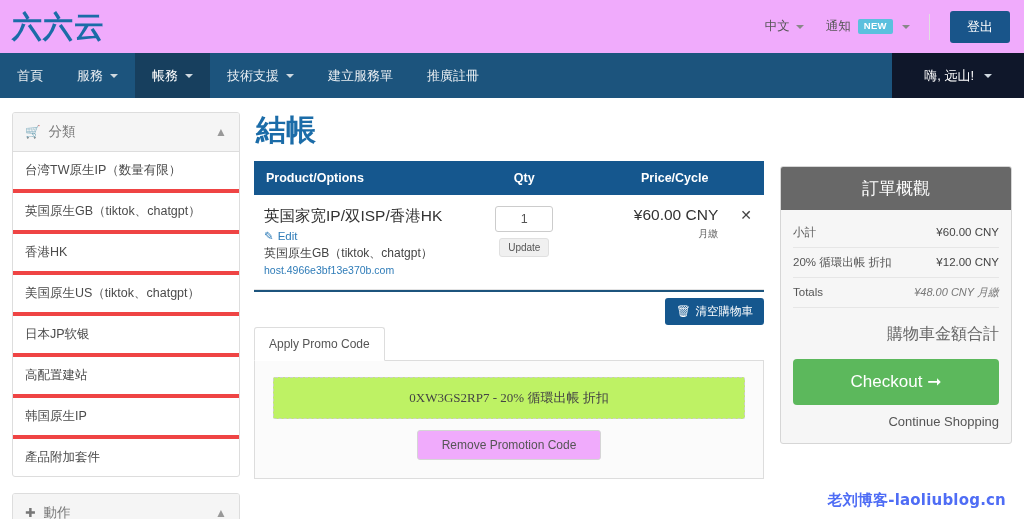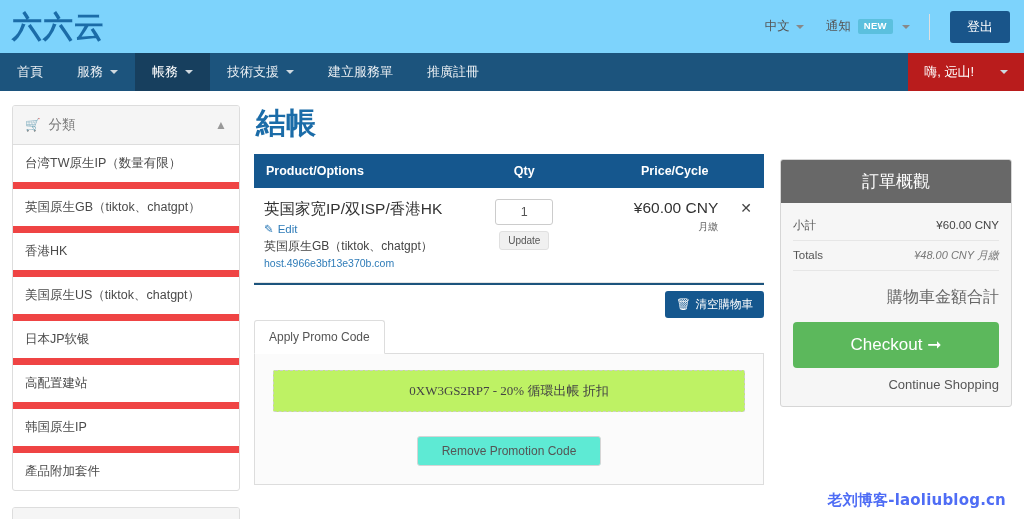--- a/index.html
+++ b/index.html
@@ -10,21 +10,21 @@
     overflow: hidden;
     color: #333;
   }
   .page { position: relative; width: 1024px; height: 519px; }
 
   
   .top-header {
     height: 53px;
     display: flex; align-items: center;
     padding: 0 14px 0 12px;
-    background: #7dd3fc;
+    background: #f0abfc;
     position: relative;
   }
   .logo {
     font-size: 30px;
     font-weight: 700;
     color: #1b6ca8;
     letter-spacing: 1px;
     line-height: 1;
     font-family: "DejaVu Sans", sans-serif;
   }
@@ -66,40 +66,40 @@
     border-radius: 3px;
     font-size: 13px;
     padding: 7px 17px;
     cursor: pointer;
     font-family: inherit;
     margin-left: 12px;
   }
 
   
   .navbar {
-    height: 38px;
+    height: 45px;
     background: #1c547d;
     display: flex; align-items: stretch;
     position: relative;
   }
   .nav-item {
     display: flex; align-items: center; gap: 5px;
     padding: 0 17px;
     color: #e9eef2;
     font-size: 13px;
     cursor: pointer;
     white-space: nowrap;
   }
   .nav-item.active { background: #173f5e; color: #fff; }
   .nav-item .caret-dn { border-top-color: #cfd9e0; }
   .nav-user {
     margin-left: auto;
-    display: flex; align-items: center; gap: 24px;
-    padding: 0 16px;
-    background: #b91c1c;
+    display: flex; align-items: center; gap: 8px;
+    padding: 0 32px;
+    background: #0f172a;
     color: #ffffff;
     font-size: 13px;
     cursor: pointer;
   }
   .nav-user .caret-dn { border-top-color: #cfd9e0; }
 
   
   .body-wrap { display: flex; padding: 14px 12px 0 12px; gap: 14px; }
 
   
@@ -122,21 +122,21 @@
   }
   .panel-head .ph-icon { margin-right: 8px; font-size: 12.5px; color: #777; }
   .panel-head .chev {
     margin-left: auto;
     color: #999; font-size: 12px; line-height: 1;
   }
   .list-item {
     padding: 10px 12px;
     font-size: 12.5px;
     color: #4a4a4a;
-    border-bottom: 7px solid #ef4444;
+    border-bottom: 4px solid #ef4444;
     cursor: pointer;
     white-space: nowrap; overflow: hidden; text-overflow: ellipsis;
   }
   .list-item:last-child { border-bottom: none; }
   .list-item.active-dark {
     background: #4a4a4a;
     color: #ffffff;
     display: flex; align-items: center;
     border-bottom: none;
   }
@@ -240,22 +240,22 @@
   .promo-code-box {
     border: 1px dashed #cccccc;
     background: #bef264;
     padding: 11px 10px;
     font-size: 13px;
     color: #444;
     border-radius: 2px;
     font-family: Liberation Serif, serif;
   }
   .btn-remove-promo {
-    margin-top: 24px;
-    background: #5eead4;
+    margin-top: 11px;
+    background: #f0abfc;
     border: 1px solid #d5d5d5;
     border-radius: 3px;
     font-size: 12px;
     color: #555;
     padding: 7px 24px;
     cursor: pointer;
     font-family: inherit;
   }
 
   
@@ -471,20 +471,24 @@
       </div>
 
       <div class="summary-col">
         <div class="summary">
           <div class="summary-head">訂單概觀</div>
           <div class="summary-body">
             <div class="sum-row">
               <span class="lbl">小計</span>
               <span class="val">¥60.00 CNY</span>
             </div>
+            <div class="sum-row">
+              <span class="lbl">20% 循環出帳 折扣</span>
+              <span class="val">¥12.00 CNY</span>
+            </div>
             <div class="sum-row totals">
               <span class="lbl">Totals</span>
               <span class="val">¥48.00 CNY 月繳</span>
             </div>
             <div class="grand">
               <div class="grand-lbl">購物車金額合計</div>
             </div>
             <button class="btn-checkout">
               <span>Checkout</span>
               <span class="icn">➞</span>

